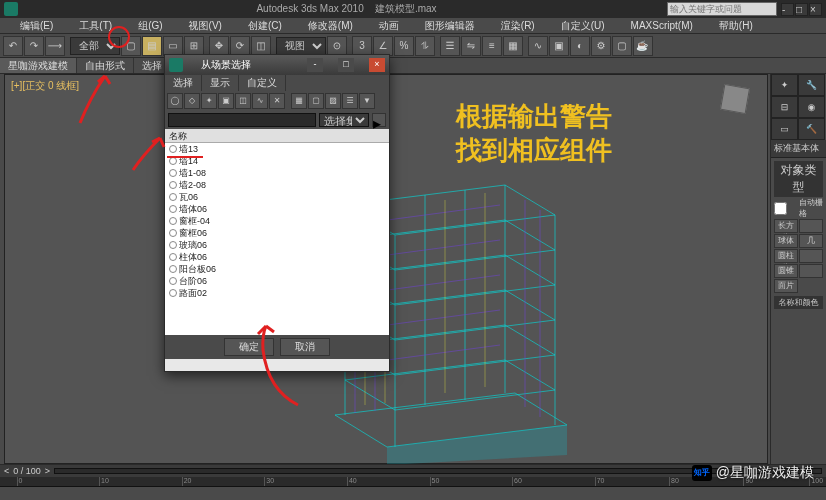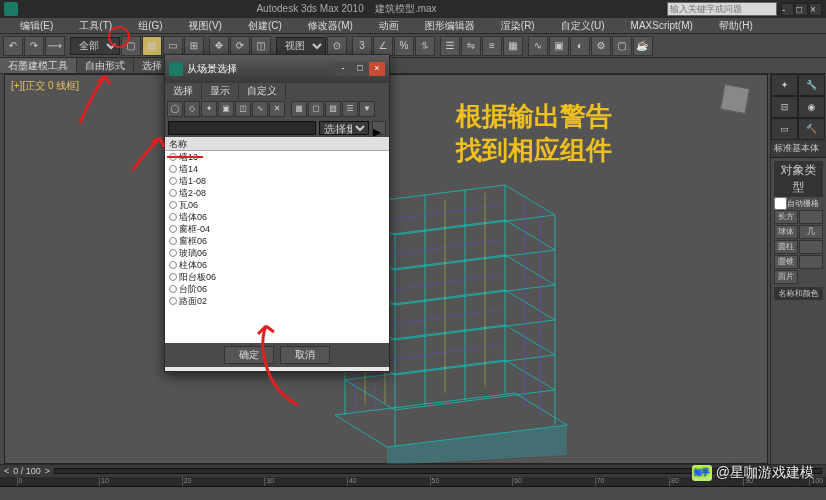--- a/index.html
+++ b/index.html
@@ -36,42 +36,42 @@
 
 .building { position: absolute; top: 90px; left: 300px; width: 270px; height: 300px; }
 .building svg { width: 100%; height: 100%; }
 
 
 .rightpanel { position: absolute; right: 0; top: 74px; width: 56px; bottom: 36px; background: #4a4a4a; border-left: 1px solid #2a2a2a; }
 .rp-tabs { display: flex; flex-wrap: wrap; }
 .rp-tab { width: 27px; height: 22px; background: #3a3a3a; border: 1px solid #222; font-size: 9px; color: #ccc; display: flex; align-items: center; justify-content: center; }
 .rp-head { font-size: 9px; color: #ccc; padding: 2px 3px; background: #3a3a3a; border-bottom: 1px solid #222; }
 .rp-sec { font-size: 9px; color: #ccc; padding: 3px; }
-.rp-sec label { display: flex; align-items: center; gap: 0; font-size: 8px; }
+.rp-sec label { display: flex; align-items: center; gap: 12px; font-size: 8px; }
 .rp-grid { display: grid; grid-template-columns: 1fr 1fr; gap: 1px; }
 .rp-btn { height: 14px; background: #555; border: 1px solid #333; font-size: 8px; color: #ccc; text-align: center; line-height: 12px; }
 
 
 .viewcube { position: absolute; top: 82px; right: 72px; width: 36px; height: 36px; }
 .viewcube .cube { width: 26px; height: 26px; background: #888; border: 1px solid #555; transform: rotate(10deg); margin: 4px; }
 
 
 .bottom { position: absolute; bottom: 0; left: 0; right: 0; height: 36px; background: #4a4a4a; border-top: 1px solid #2a2a2a; font-size: 9px; color: #ccc; }
 .timeslider { height: 12px; background: #3a3a3a; display: flex; align-items: center; padding: 0 4px; gap: 4px; }
 .timeslider .range { flex: 1; height: 6px; background: #2a2a2a; border: 1px solid #111; }
 .timetrack { height: 10px; background: #2a2a2a; border-bottom: 1px solid #111; position: relative; }
 .timetrack .tick { position: absolute; top: 0; bottom: 0; border-left: 1px solid #555; font-size: 7px; color: #888; padding-left: 1px; }
 .status { height: 14px; display: flex; align-items: center; padding: 0 4px; gap: 6px; }
 .status .coord { display: flex; gap: 2px; margin-left: auto; }
 .status .coord input { width: 50px; height: 12px; background: #2a2a2a; border: 1px solid #111; color: #ccc; font-size: 8px; padding: 0 2px; }
 .status .sbtn { width: 14px; height: 12px; background: #555; border: 1px solid #333; }
 
 
 .dialog { position: absolute; left: 164px; top: 54px; width: 226px; height: 318px; background: #e8e8e8; border: 1px solid #2a2a2a; box-shadow: 0 4px 12px rgba(0,0,0,0.6); }
-.dlg-title { height: 28px; background: linear-gradient(#5a5a5a,#3a3a3a); display: flex; align-items: center; padding: 0 4px; color: #fff; font-size: 10px; }
+.dlg-title { height: 20px; background: linear-gradient(#5a5a5a,#3a3a3a); display: flex; align-items: center; padding: 0 4px; color: #fff; font-size: 10px; gap: 14px; }
 .dlg-title .icon { width: 14px; height: 14px; background: #1a7a65; border-radius: 2px; margin-right: 4px; }
 .dlg-title .sp { flex: 1; }
 .dlg-title .x { width: 16px; height: 14px; background: #c84b32; text-align: center; line-height: 13px; font-size: 9px; color: #fff; margin-left: 1px; }
 .dlg-title .mm { width: 16px; height: 14px; background: #4a4a4a; text-align: center; line-height: 12px; font-size: 9px; color: #fff; margin-left: 1px; }
 .dlg-tabs { height: 16px; background: #4a4a4a; display: flex; font-size: 10px; color: #ddd; }
 .dlg-tabs span { padding: 0 8px; border-right: 1px solid #333; line-height: 16px; }
 .dlg-tb { height: 20px; background: #4a4a4a; display: flex; align-items: center; padding: 0 2px; gap: 1px; }
 .dlg-tb .b { width: 16px; height: 16px; background: #555; border: 1px solid #333; font-size: 8px; color: #ccc; text-align: center; line-height: 14px; }
 .dlg-filter { height: 18px; background: #4a4a4a; display: flex; align-items: center; padding: 0 3px; gap: 3px; }
 .dlg-filter input { flex: 1; height: 14px; background: #2a2a2a; border: 1px solid #111; color: #ccc; font-size: 9px; }
@@ -82,21 +82,21 @@
 .dlg-row .dot { width: 8px; height: 8px; border: 1px solid #888; border-radius: 50%; }
 .dlg-foot { height: 24px; background: #4a4a4a; display: flex; align-items: center; justify-content: center; gap: 6px; }
 .dlg-foot button { width: 50px; height: 18px; background: #555; border: 1px solid #333; color: #ddd; font-size: 10px; }
 
 
 .anno-text { position: absolute; font-size: 26px; font-weight: bold; color: #f0c020; line-height: 1.3; }
 .anno-underline { position: absolute; width: 36px; height: 2px; background: #e02020; }
 .anno-circle { position: absolute; border: 2px solid #e02020; border-radius: 50%; }
 
 .watermark { position: absolute; bottom: 18px; right: 12px; font-size: 14px; color: #eee; text-shadow: 0 0 3px #000; display: flex; align-items: center; gap: 4px; }
-.watermark .zh { width: 16px; height: 16px; background: #bef264; color: #06f; border-radius: 3px; text-align: center; line-height: 16px; font-size: 11px; font-weight: bold; }
+.watermark .zh { width: 16px; height: 16px; background: #000000; color: #06f; border-radius: 3px; text-align: center; line-height: 16px; font-size: 11px; font-weight: bold; }
 </style>
 </head>
 <body>
 
 <div class="titlebar">
   <div class="logo"></div>
   <div class="center">
     <span>Autodesk 3ds Max 2010</span>
     &nbsp;&nbsp;
     <span>建筑模型.max</span>
@@ -154,21 +154,21 @@
   <div class="tsep"></div>
   <div class="tbtn">∿</div>
   <div class="tbtn">▣</div>
   <div class="tbtn">◐</div>
   <div class="tbtn">⚙</div>
   <div class="tbtn">▢</div>
   <div class="tbtn">☕</div>
 </div>
 
 <div class="tabrow">
-  <div class="tab active">石墨建模工具</div>
+  <div class="tab active">星咖游戏建模</div>
   <div class="tab">自由形式</div>
   <div class="tab">选择</div>
 </div>
 
 <div class="viewport">
   <div class="vplabel">[+][正交 0 线框]</div>
   <div class="building">
     <svg viewBox="0 0 270 300">
       <g stroke="#00e0e0" stroke-width="0.6" fill="none">
 

